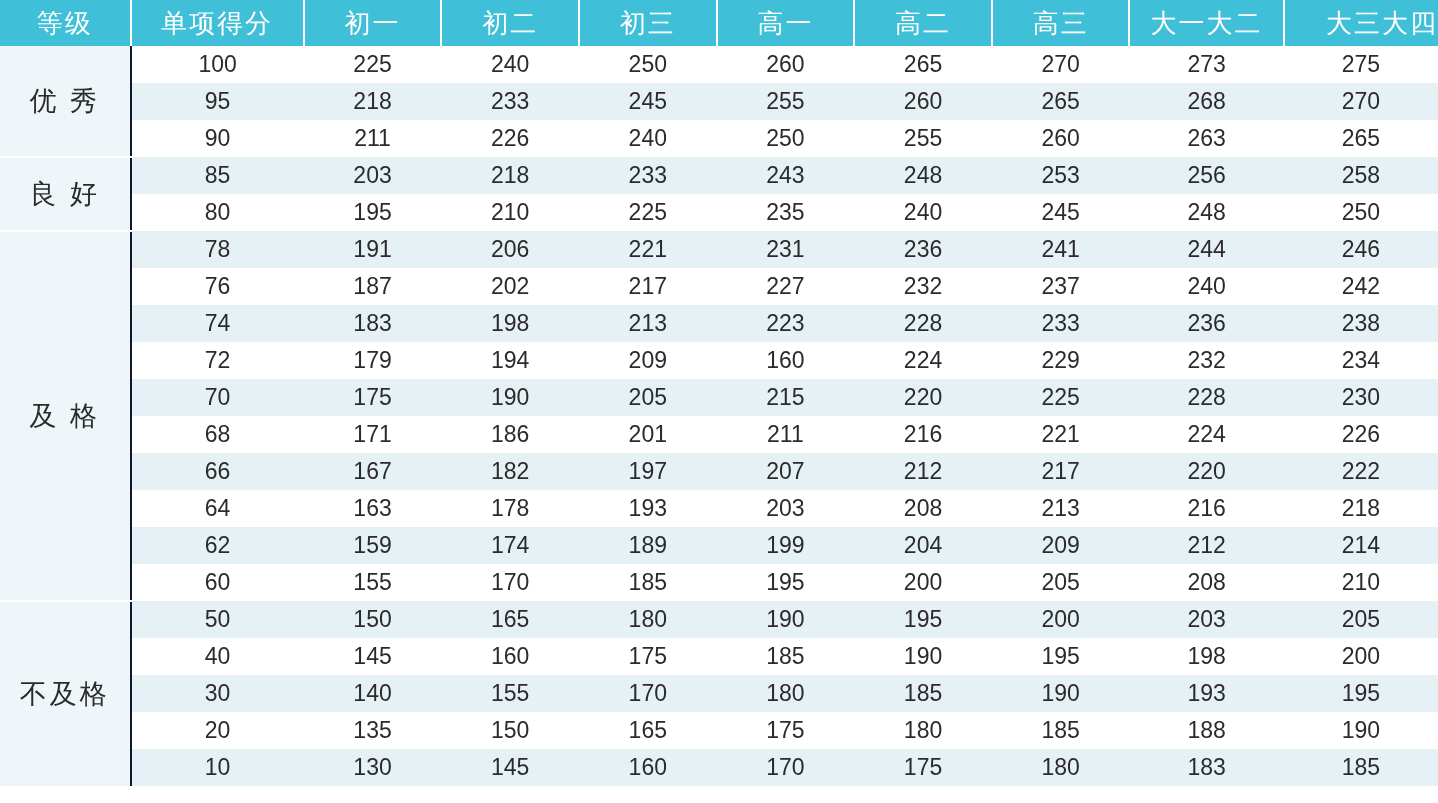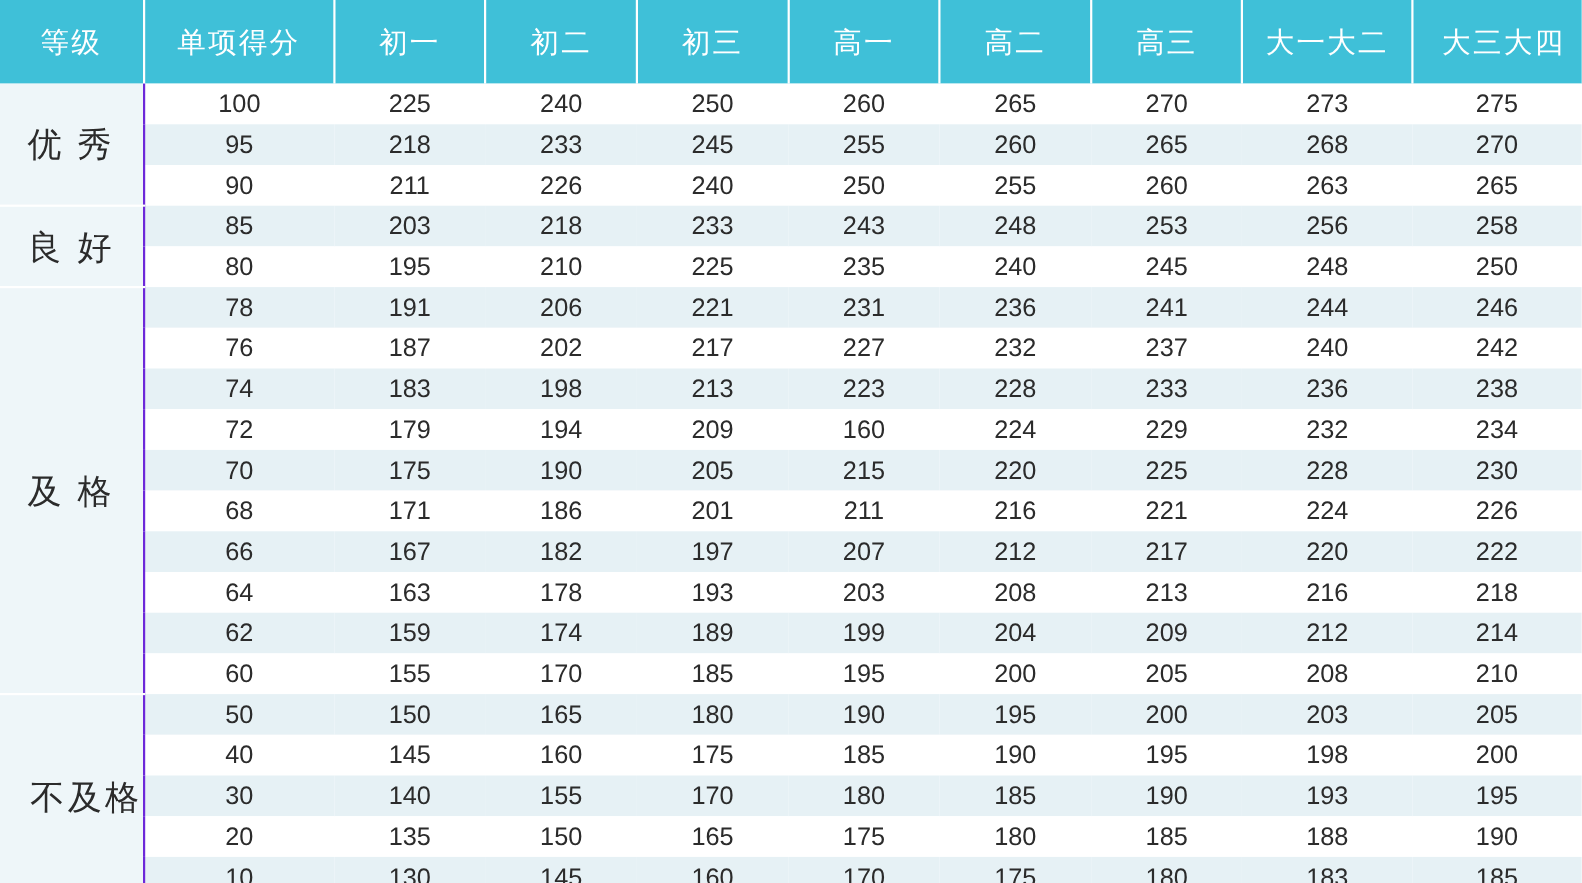--- a/index.html
+++ b/index.html
@@ -24,21 +24,21 @@
   table.grade-table col.c-data  { width: 116px; }
   table.grade-table col.c-data-last { width: 130px; }
 
   thead th {
     background: #3fc0d8;
     color: #ffffff;
     font-size: 26px;
     font-weight: normal;
     height: 46px;
     line-height: 46px;
-    padding: 15px;
+    padding: 0;
     text-align: center;
     border-right: 2px solid #ffffff;
     letter-spacing: 2px;
     white-space: nowrap;
   }
   thead th:last-child { border-right: none; text-align: right; }
 
   tbody td {
     font-size: 23px;
     color: #2b2b2b;
@@ -47,28 +47,28 @@
     padding: 0;
     text-align: center;
     border: none;
     white-space: nowrap;
   }
   tbody tr.row-even td.data-cell { background: #ffffff; }
   tbody tr.row-odd  td.data-cell { background: #e6f1f5; }
 
   td.grade-cell {
     background: #eef6f9;
-    font-size: 31px;
+    font-size: 27px;
     color: #2b2b2b;
     vertical-align: middle;
     border-bottom: 2px solid #ffffff;
-    border-right: 2px solid #6d28d9;
+    border-right: 2px solid #0f172a;
     letter-spacing: 3px;
   }
-  td.grade-cell.last-group { border-bottom: none; text-align: right; }
+  td.grade-cell.last-group { border-bottom: none; }
 
   tbody td.score-cell { border-right: 0; margin-left: 20px; }
 </style>
 </head>
 <body>
 
 <table class="grade-table">
   <colgroup>
     <col class="c-grade">
     <col class="c-score">

